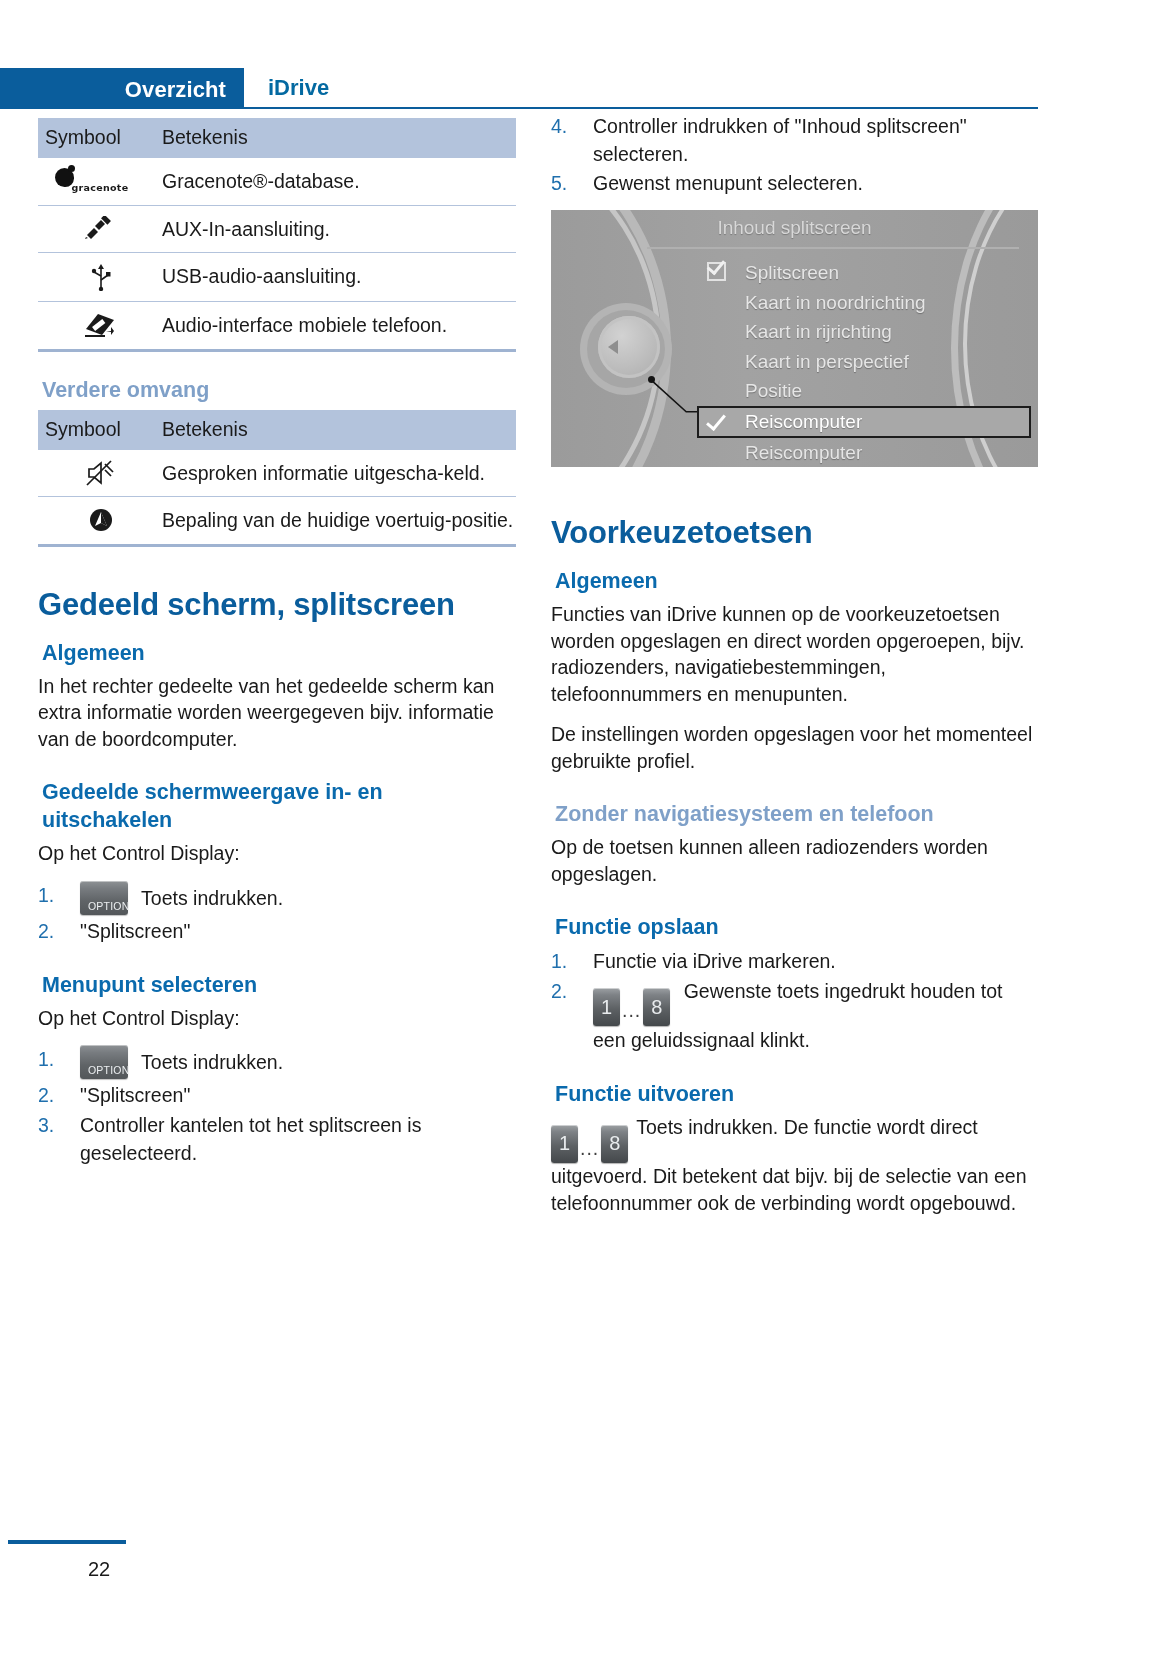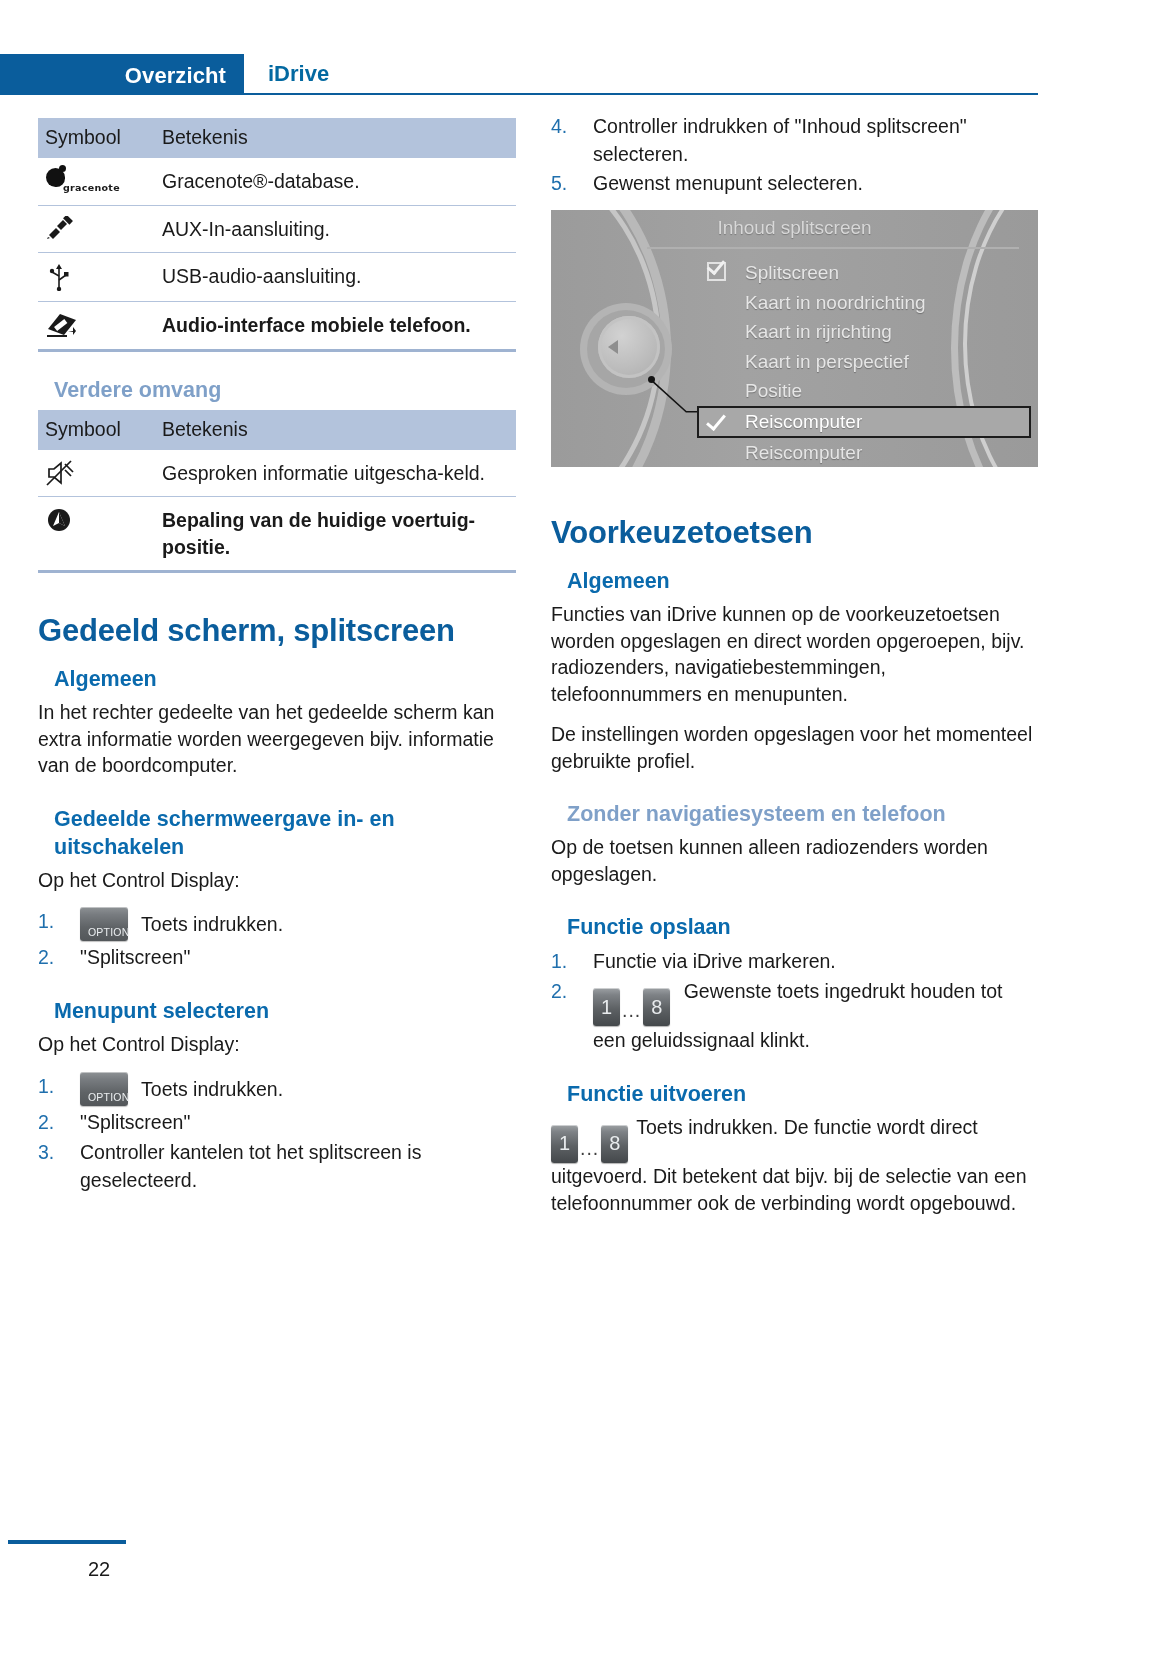--- a/index.html
+++ b/index.html
@@ -12,21 +12,21 @@
     height: 1653px;
     font-family: "Liberation Sans", sans-serif;
     color: #1a1a1a;
     position: relative;
     overflow: hidden;
   }
 
   
   .header {
     position: absolute;
-    top: 27px;
+    top: 41px;
     left: 0;
     width: 1126px;
     height: 40px;
   }
   .header-rule {
     position: absolute;
     top: 66px;
     left: 0;
     width: 1038px;
     height: 2px;
@@ -83,21 +83,21 @@
   }
   h1.chapter {
     margin: 0 0 16px 0;
     font-size: 31px;
     line-height: 36px;
     font-weight: bold;
     color: #0a5d9c;
     letter-spacing: -.2px;
   }
   h2.sect {
-    margin: 0 0 6px 16px;
+    margin: 0 0 6px 4px;
     font-size: 21.5px;
     line-height: 28px;
     font-weight: bold;
     color: #0a6aad;
   }
   h2.sect.muted {
     color: #7fa0c8;
   }
 
   
@@ -117,25 +117,25 @@
   table.symtab th.c1 { width: 110px; }
   table.symtab td {
     padding: 10px 0 10px 7px;
     font-size: 19.5px;
     line-height: 26.5px;
     vertical-align: top;
     border-bottom: 1.5px solid #b3c3dc;
   }
   table.symtab td.sym {
     width: 110px;
-    text-align: left;
+    text-align: center;
     padding-left: 8px;
     margin-top: 13px;
   }
-  table.symtab tr:last-child td { border-bottom: none; font-weight: bold; }
+  table.symtab tr:last-child td { border-bottom: none; }
   .tab-end-rule {
     height: 3px;
     background: #9fb3d1;
     width: 478px;
     margin-top: 0px;
   }
 
   
   .ic { display: inline-block; vertical-align: top; }
 

